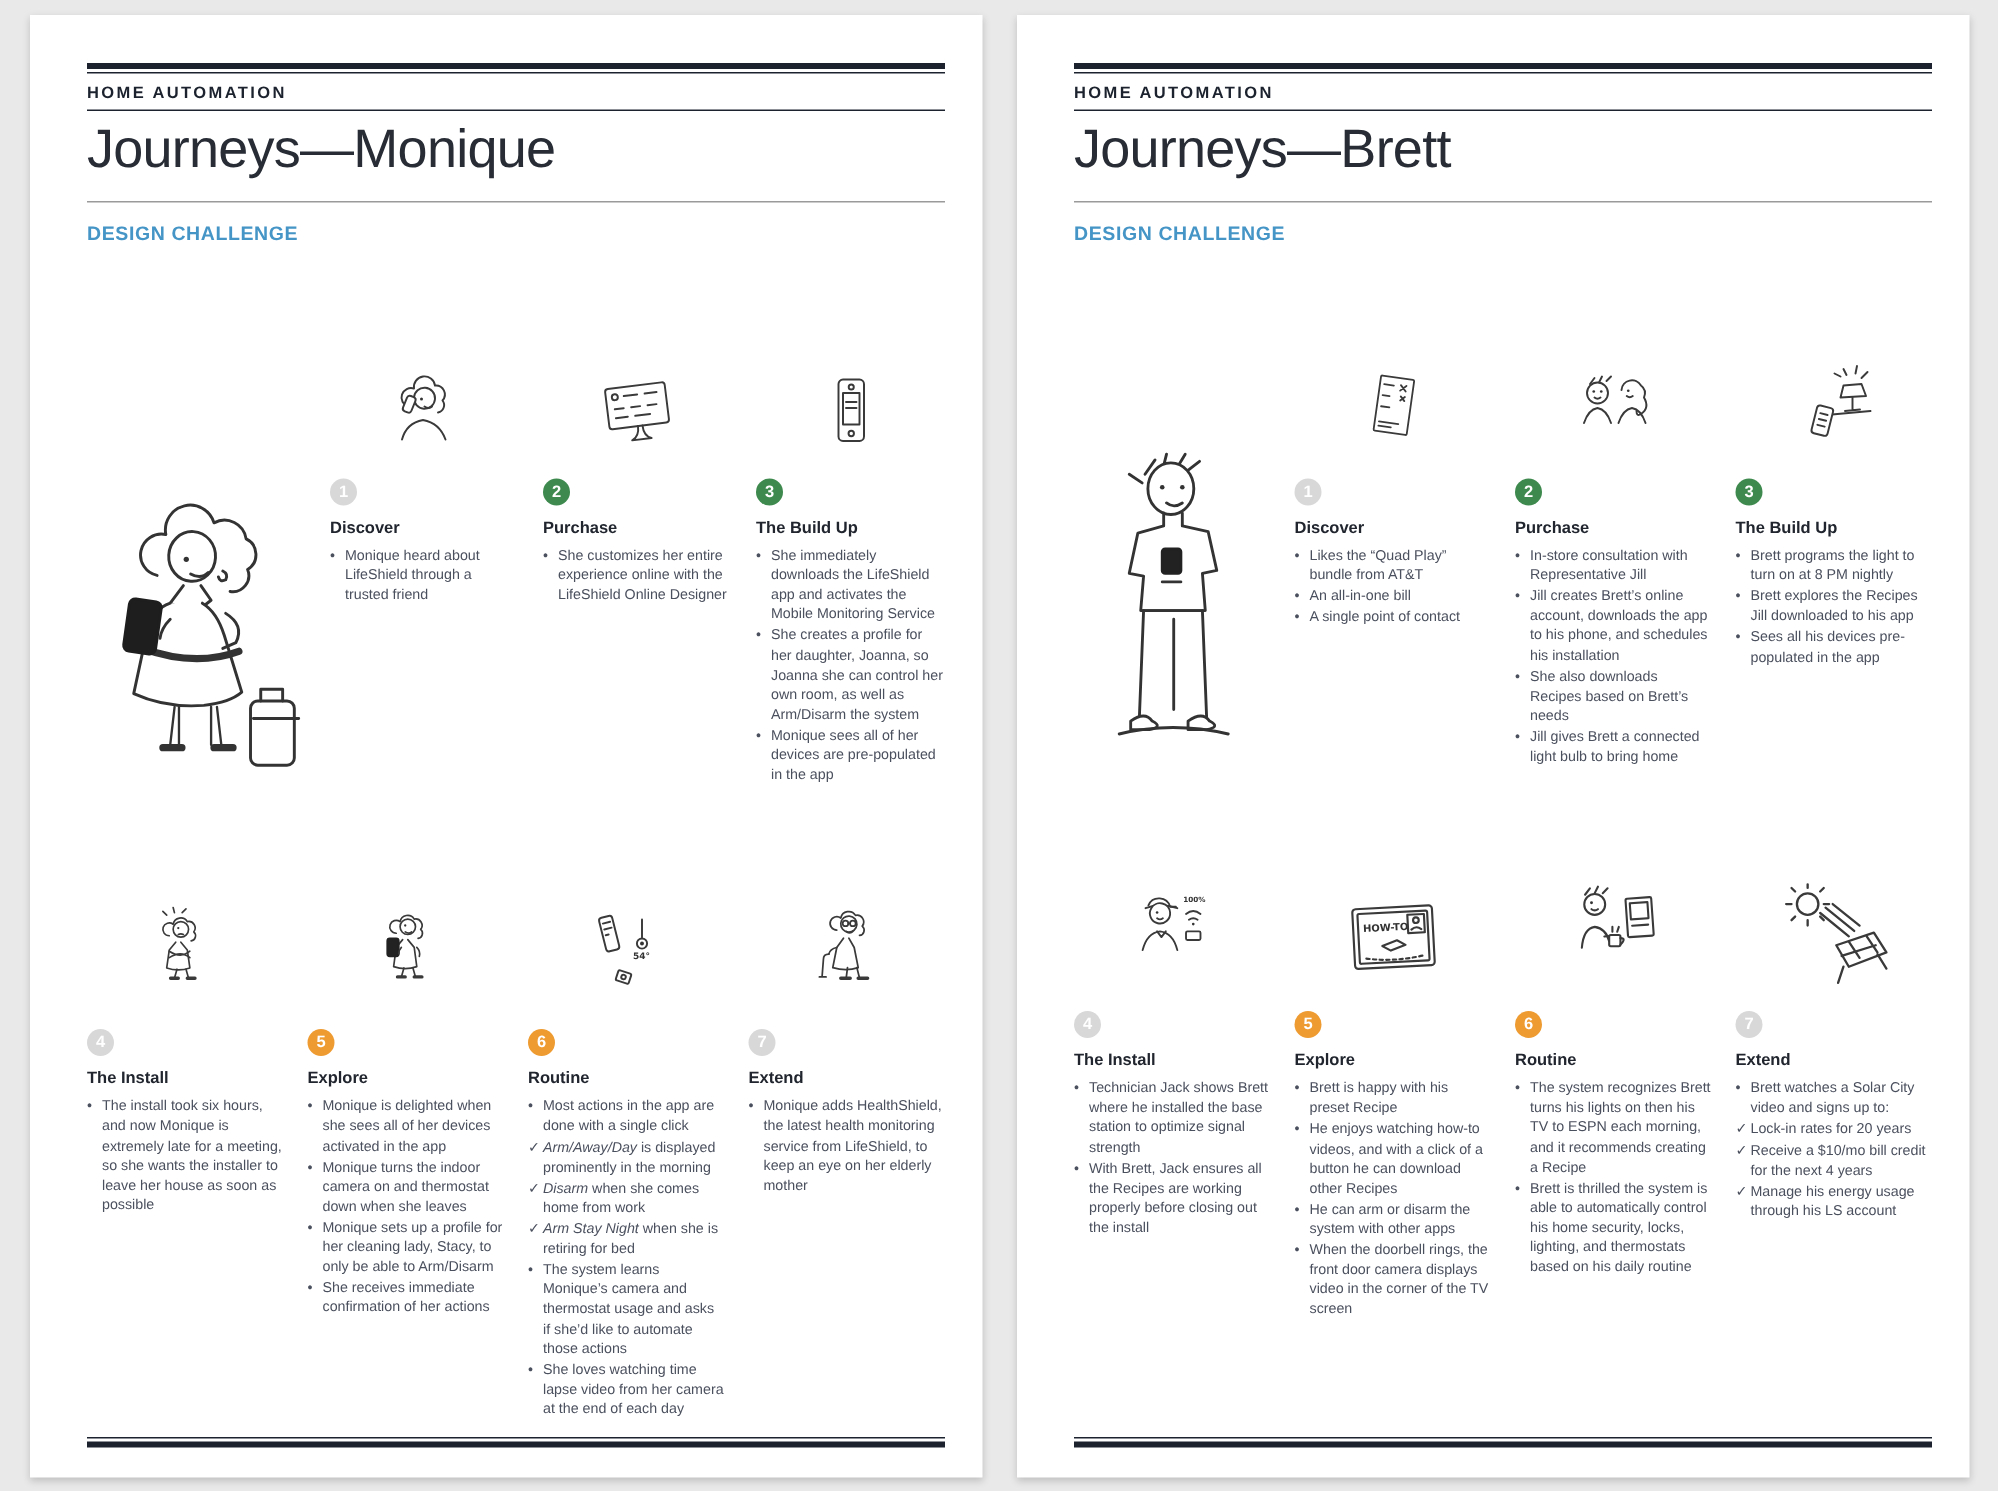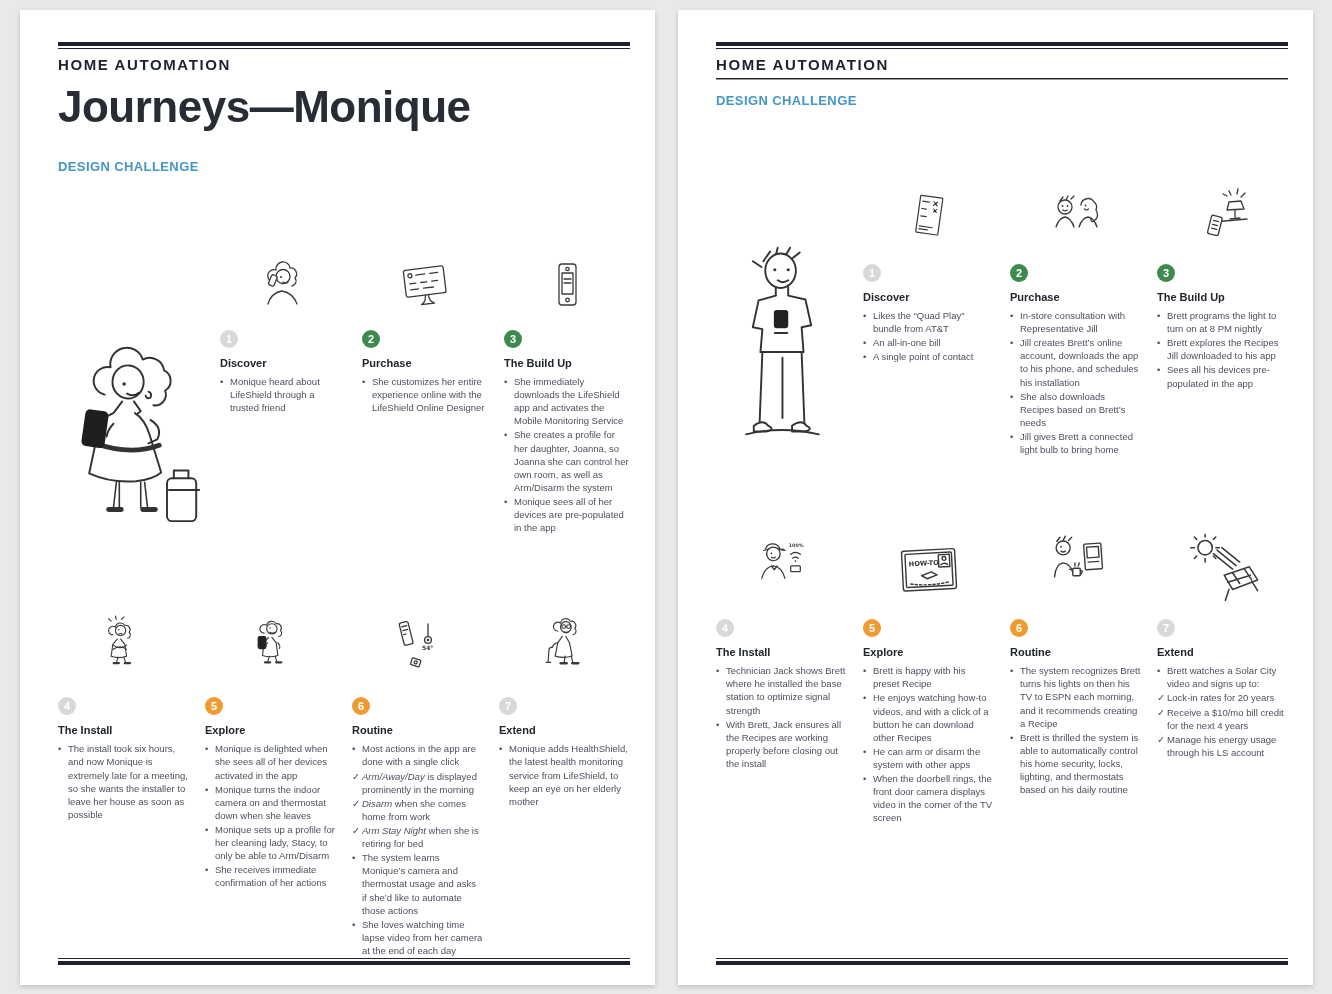--- a/index.html
+++ b/index.html
@@ -5,22 +5,22 @@
   *{box-sizing:border-box;margin:0;padding:0}
   html,body{width:1332px;height:994px}
   body{background:#e9e9e9;font-family:"Liberation Sans","DejaVu Sans",sans-serif;color:#30353f;overflow:hidden}
   .pages{display:flex;gap:23px;padding:10px 19px 9px 20px}
   .page{width:635px;height:975px;background:#fff;box-shadow:0 2px 5px rgba(0,0,0,.18);
         padding:32px 25px 20px 38px;display:flex;flex-direction:column}
   .rule-heavy{height:4px;background:#1c232e}
   .rule-thin{height:1px;background:#9a9a9a}
   .rule-thin.dark{background:#1c232e}
   .top-rules .rule-thin{margin-top:2px}
-  .eyebrow{font-size:15px;font-weight:bold;letter-spacing:1.6px;color:#1c232e;margin:7px 0 5px}
-  .title{font-size:44px;font-weight:700;color:#272c35;letter-spacing:-.5px;margin:4px 0 14px;
+  .eyebrow{font-size:11px;font-weight:bold;letter-spacing:1.6px;color:#1c232e;margin:7px 0 5px}
+  .title{font-size:36px;font-weight:400;color:#272c35;letter-spacing:-.5px;margin:4px 0 14px;
          font-family:"Liberation Sans","DejaVu Sans",sans-serif}
   .challenge-label{font-size:13px;font-weight:bold;letter-spacing:.4px;color:#4595c7;margin:13px 0 24px}
   .challenge{font-size:16.5px;line-height:1.28;color:#3c414b;max-width:560px}
   .journey{margin-top:50px}
   .grid{display:grid;grid-template-columns:repeat(4,1fr);column-gap:16px}
   .row2{margin-top:54px}
   .step{min-width:0}
   .icon-zone{display:flex;align-items:flex-end;justify-content:center;margin-bottom:16px}
   .icon-zone.top{height:66px}
   .icon-zone.bottom{height:92px}
@@ -300,20 +300,21 @@
     </div>
   </section>
 
   <section class="page">
     <div class="top-rules">
       <div class="rule-heavy"></div>
         <div class="rule-thin dark"></div>
     </div>
     <div class="eyebrow">HOME AUTOMATION</div>
     <div class="rule-thin dark"></div>
+    <h1 class="title">Journeys—Brett</h1>
     <div class="rule-thin"></div>
     <div class="challenge-label">DESIGN CHALLENGE</div>
     <div class="journey">
       <div class="grid row1">
           <div class="persona brett">
             <svg viewBox="0 0 115 210" width="110" height="205">
               <g stroke="#333" fill="none" stroke-width="2" stroke-linecap="round" stroke-linejoin="round">
                 <path d="M38 20 l7-10 m5 8 l3-12 m7 10 l6-10 m1 12 l9-7 m-40 15 l-9-6"></path>
                 <path d="M40 30 a16 18 0 1 0 32 0 a16 18 0 0 0-32 0" fill="#fff"></path>
                 <circle cx="50" cy="29" r="1.6" fill="#333" stroke="none"></circle>

